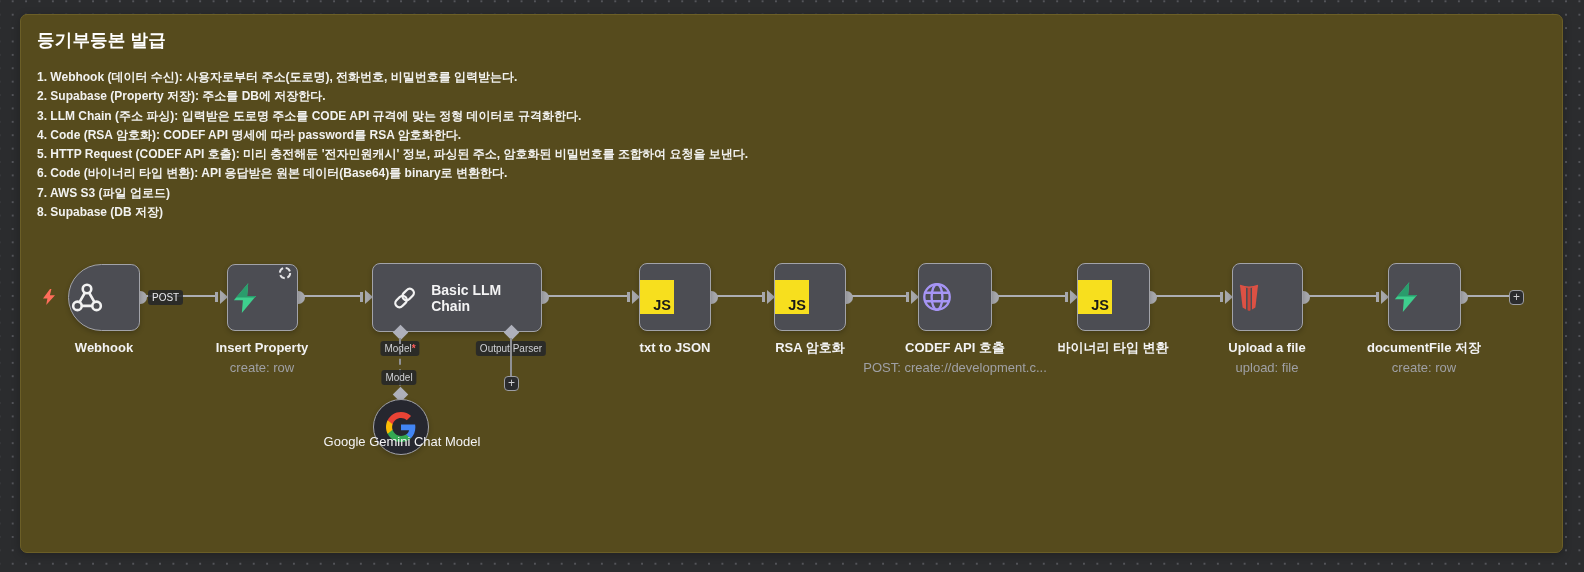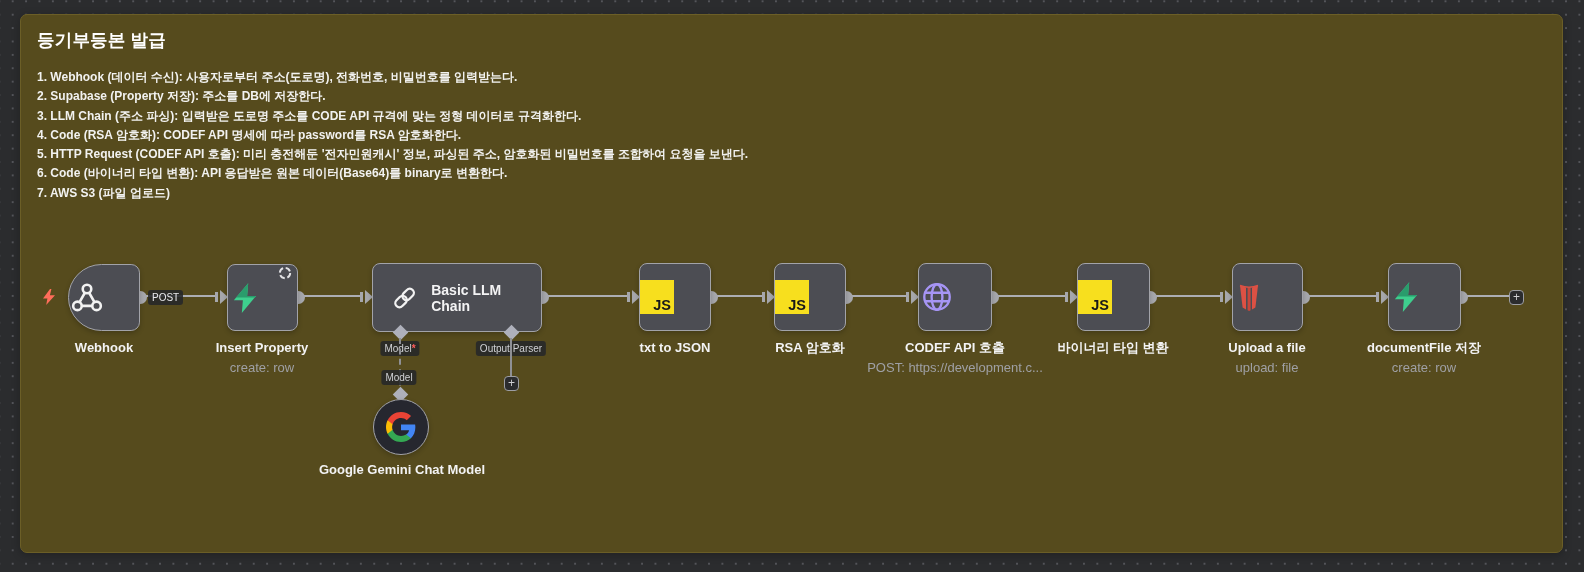--- a/index.html
+++ b/index.html
@@ -36,22 +36,22 @@
   }
   .nlabel{
     position:absolute; top:340px; width:220px; margin-left:-110px; text-align:center;
     color:#f3f3f4; font-size:13px; font-weight:bold; line-height:16px;
   }
   .nsub{
     position:absolute; top:360px; width:240px; margin-left:-120px; text-align:center;
     color:#9fa0a5; font-size:13px; font-weight:500;
   }
   .gemini-label{
-    position:absolute; left:402px; top:462px; width:170px; margin-left:-85px; text-align:center;
-    color:#f3f3f4; font-size:13px; font-weight:bold; line-height:16px;
+    position:absolute; left:402px; top:434px; width:170px; margin-left:-85px; text-align:center;
+    color:#f3f3f4; font-size:13px; font-weight:normal; line-height:16px;
   }
   .wire{ position:absolute; top:295px; height:2px; background:#adaeb3; }
   .outdot{
     position:absolute; top:290.5px; width:13px; height:13px; border-radius:50%; background:#a6a7ac;
   }
   .inport{ position:absolute; top:289px; width:13px; height:16px; }
   .chip{
     position:absolute; background:rgba(38,39,41,.88); color:#cfd0d4; font-size:10px;
     padding:1px 4px; border-radius:3px; white-space:nowrap; line-height:13px;
   }
@@ -85,20 +85,21 @@
   <div class="sticky">
     <div class="sticky-title">등기부등본 발급</div>
     <div class="sticky-lines">
       <div class="sticky-line">1. Webhook (데이터 수신): 사용자로부터 주소(도로명), 전화번호, 비밀번호를 입력받는다.</div>
       <div class="sticky-line">2. Supabase (Property 저장): 주소를 DB에 저장한다.</div>
       <div class="sticky-line">3. LLM Chain (주소 파싱): 입력받은 도로명 주소를 CODE API 규격에 맞는 정형 데이터로 규격화한다.</div>
       <div class="sticky-line">4. Code (RSA 암호화): CODEF API 명세에 따라 password를 RSA 암호화한다.</div>
       <div class="sticky-line">5. HTTP Request (CODEF API 호출): 미리 충전해둔 '전자민원캐시' 정보, 파싱된 주소, 암호화된 비밀번호를 조합하여 요청을 보낸다.</div>
       <div class="sticky-line">6. Code (바이너리 타입 변환): API 응답받은 원본 데이터(Base64)를 binary로 변환한다.</div>
       <div class="sticky-line">7. AWS S3 (파일 업로드)</div>
+      <div class="sticky-line">8. Supabase (DB 저장)</div>
     </div>
   </div>
 
   <svg style="position:absolute;left:43px;top:289px;" width="12" height="16" viewBox="0 0 12 16">
     <polygon points="7,0 0,9.5 4.4,9.5 3.2,16 12,6.2 6.9,6.2 8.4,0" fill="#ff6d5a"></polygon>
   </svg>
 
   <div class="wire" style="left:146px;width:69px;"></div>
   <div class="wire" style="left:304px;width:56px;"></div>
   <div class="wire" style="left:548px;width:79px;"></div>
@@ -228,21 +229,21 @@
 
   <div class="node" style="left:918px;top:263px;width:74px;height:68px;">
     <svg width="36" height="36" viewBox="0 0 32 32" fill="none" stroke="#a695f5" stroke-width="2.1" stroke-linecap="round">
       <circle cx="16" cy="16" r="11.3"></circle>
       <ellipse cx="16" cy="16" rx="4.8" ry="11.3"></ellipse>
       <line x1="5.8" y1="12.2" x2="26.2" y2="12.2"></line>
       <line x1="5.8" y1="19.8" x2="26.2" y2="19.8"></line>
     </svg>
   </div>
   <div class="nlabel" style="left:955px;">CODEF API 호출</div>
-  <div class="nsub" style="left:955px;">POST: https://development.c...</div>
+  <div class="nsub" style="left:955px;">POST: create://development.c...</div>
 
   <div class="node" style="left:1077px;top:263px;width:73px;height:68px;">
     <div class="jsicon">
         <span>JS</span>
       </div>
   </div>
   <div class="nlabel" style="left:1113px;">바이너리 타입 변환</div>
 
   <div class="node" style="left:1232px;top:263px;width:71px;height:68px;">
     <svg width="32" height="34" viewBox="0 0 32 32">

